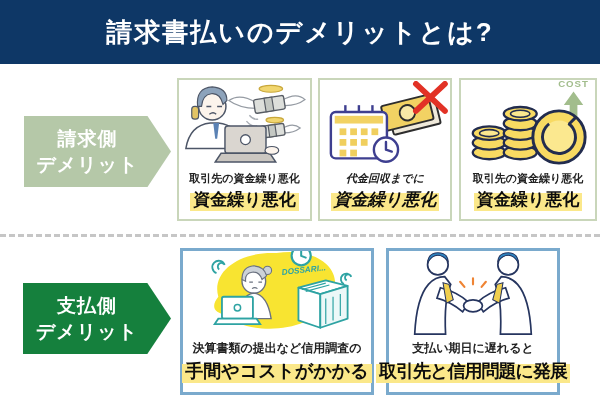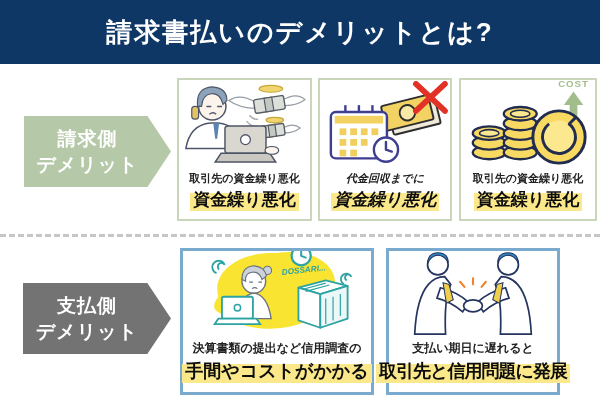--- a/index.html
+++ b/index.html
@@ -9,21 +9,21 @@
   .header{position:absolute;left:0;top:0;width:600px;height:64px;background:#0e3766;
           display:flex;align-items:center;justify-content:center;}
   .header .title{color:#ffffff;font-size:26px;font-weight:bold;letter-spacing:2px;margin:0;}
 
   
   .arrow-label{position:absolute;display:flex;flex-direction:column;align-items:center;justify-content:center;
                color:#fff;font-weight:bold;font-size:19px;line-height:1.32;text-align:center;
                clip-path:polygon(0 0,84% 0,100% 50%,84% 100%,0 100%);
                padding-right:20px;box-sizing:border-box;letter-spacing:1px;margin-left:8px;}
   #label-billing{left:16px;top:116px;width:147px;height:71px;background:#b5c8a8;}
-  #label-paying{left:15px;top:283px;width:148px;height:71px;background:#737373;}
+  #label-paying{left:15px;top:283px;width:148px;height:71px;background:#15803d;}
 
   
   .card{position:absolute;background:#fff;box-sizing:border-box;display:flex;flex-direction:column;align-items:center;}
   .card.green{border:2px solid #c9d6ba;top:78px;height:143px;}
   .card.blue{border:3px solid #7aaacd;top:248px;height:147px;}
   #card1{left:177px;width:135px;}
   #card2{left:318px;width:134px;font-style:italic;}
   #card3{left:459px;width:138px;}
   #card4{left:180px;width:194px;}
   #card5{left:386px;width:174px;}

